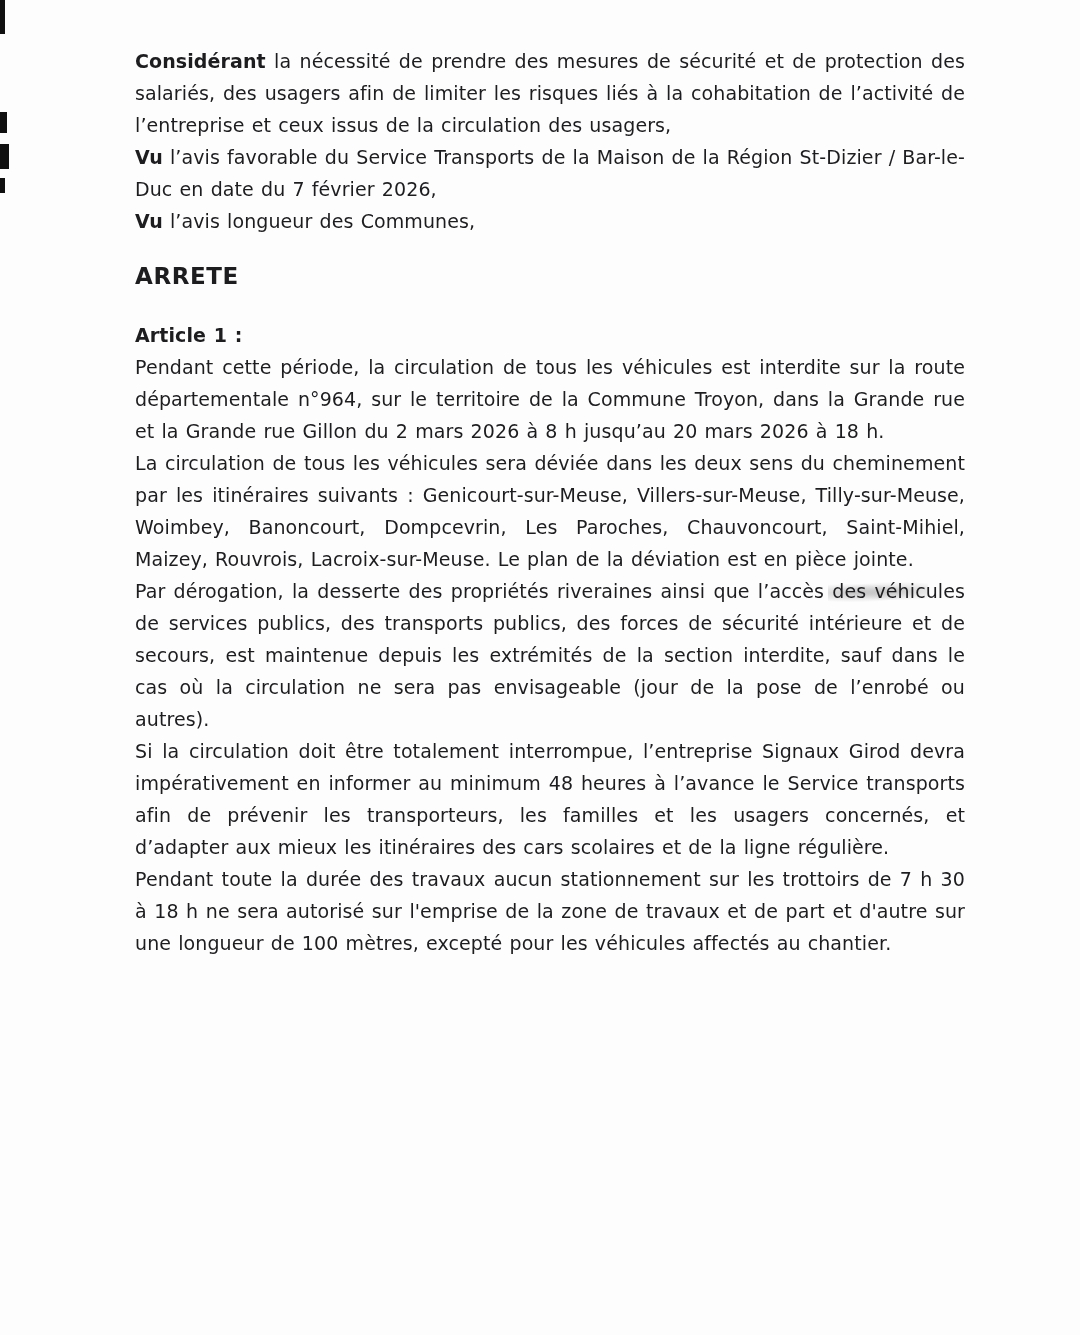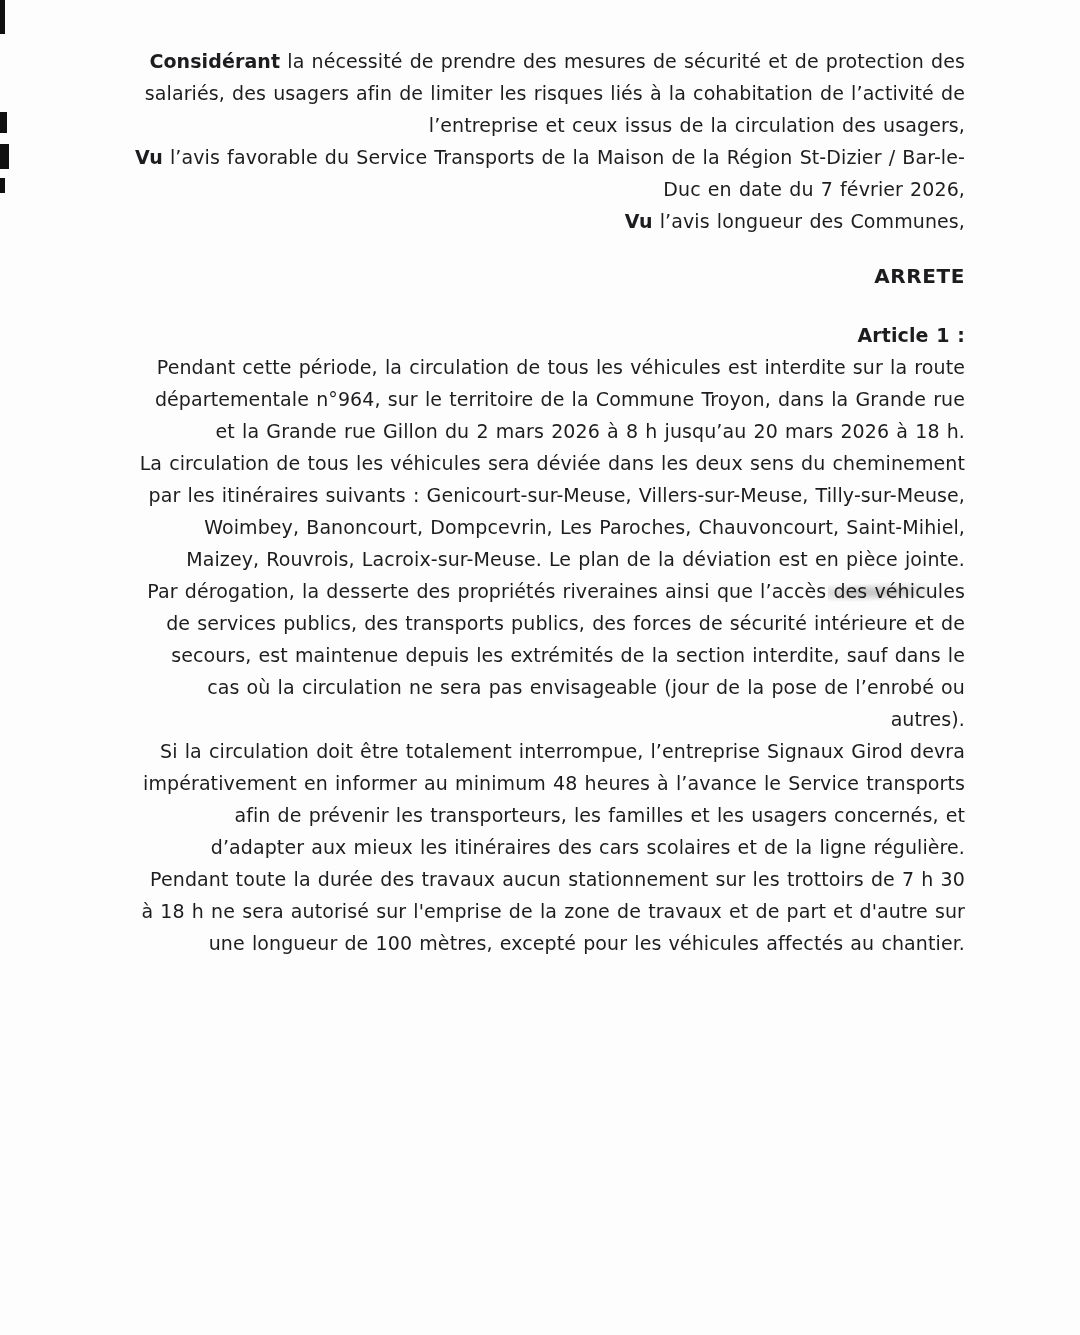--- a/index.html
+++ b/index.html
@@ -15,26 +15,26 @@
     left: 135px;
     top: 14px;
     width: 830px;
     font-size: 19px;
     line-height: 32px;
     text-align: justify;
     letter-spacing: 0.1px;
     word-spacing: 1px;
     margin-top: 31px;
   }
-  .doc p { margin: 0; text-align: right; }
+  .doc p { margin: 0; }
   .gap { margin-bottom: 24px; }
   .decree-title {
-    text-align: right;
+    text-align: left;
     font-weight: bold;
-    font-size: 20px;
+    font-size: 23px;
     letter-spacing: 0.6px;
     margin: 23px 0 27px;
   }
   .heading { font-weight: bold; text-align: left; }
   b { font-weight: bold; }
   
   .artifact {
     position: absolute;
     left: 0;
     background: #101010;

